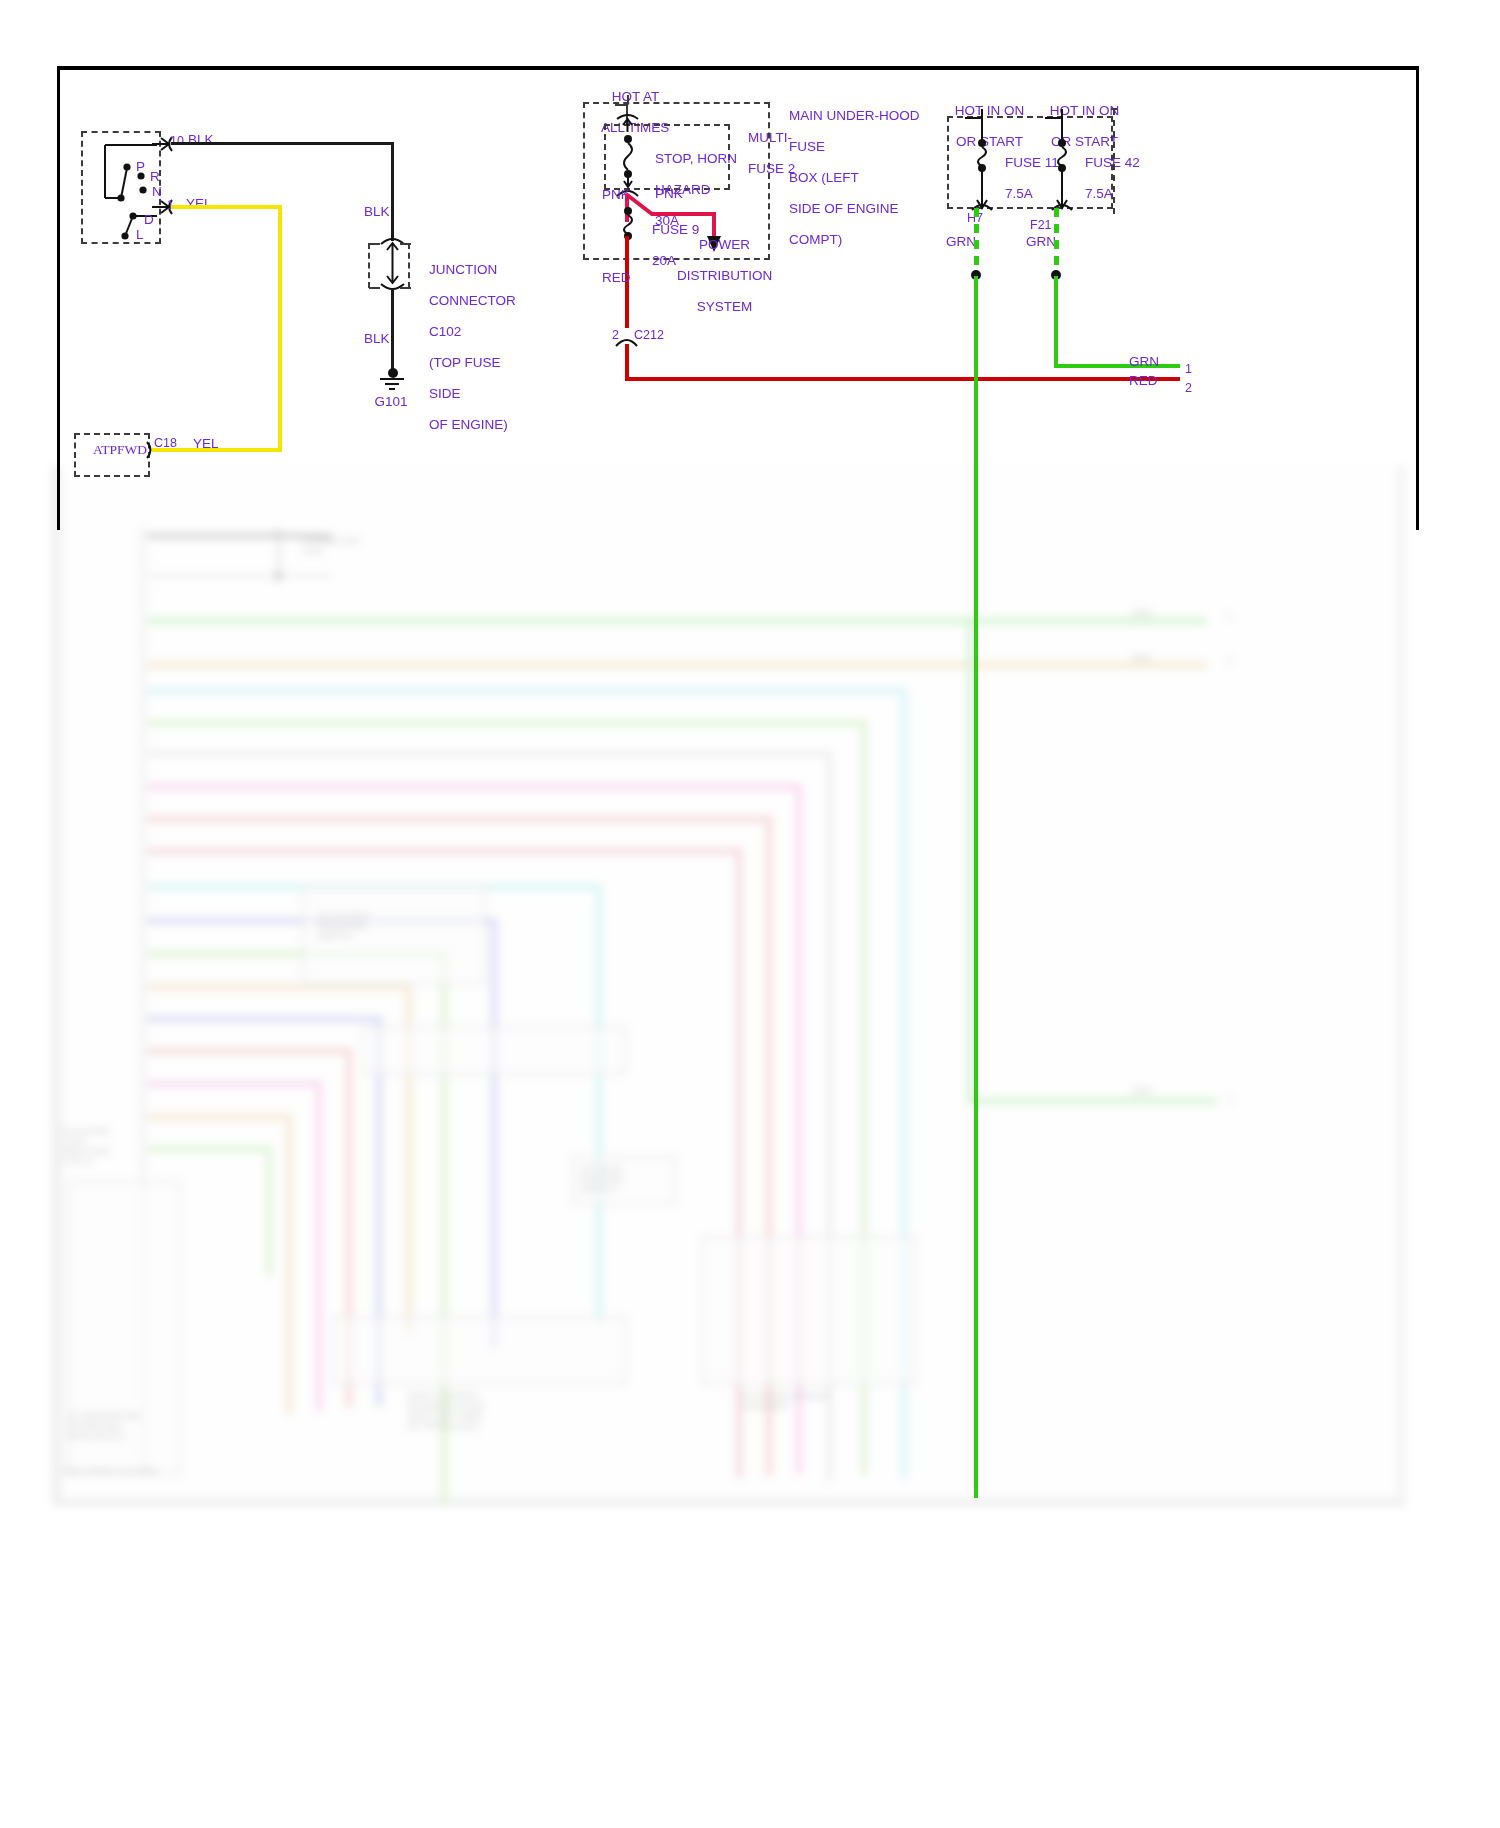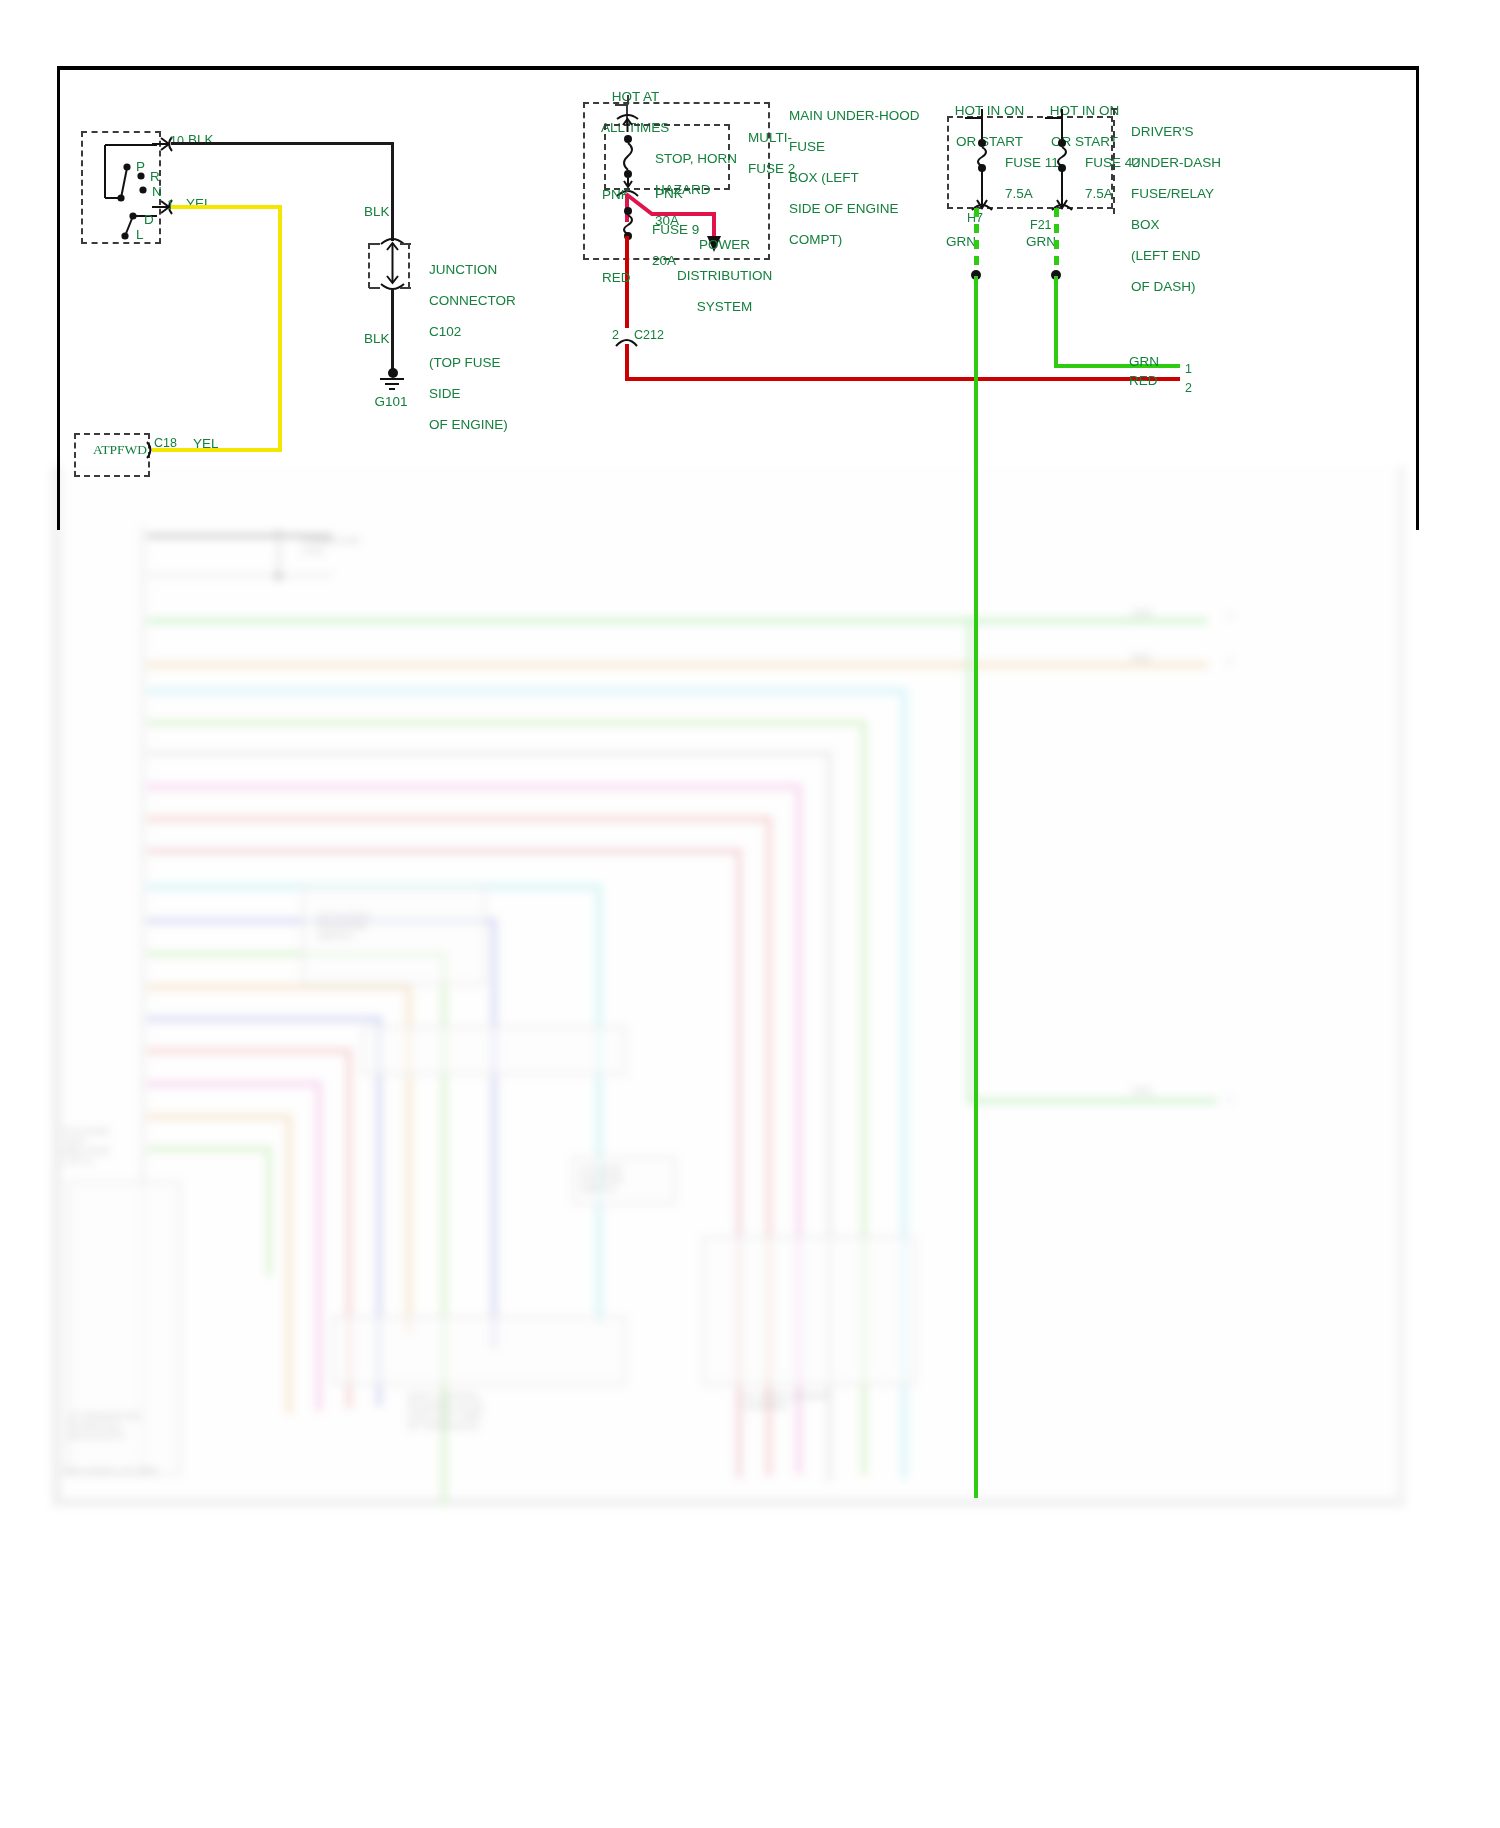--- a/index.html
+++ b/index.html
@@ -43,21 +43,21 @@
   }
   .bw { position: absolute; }          
   .bl { position: absolute; color:#777; font-size:9px; line-height:10px;
         font-family:"Liberation Sans", sans-serif; white-space:pre; }
   .bbox { position: absolute; border:2px solid #cfcfcf; background:rgba(250,250,250,.55); }
   .bdot { position:absolute; width:9px;height:9px;border-radius:50%;background:#777; }
 
   
   .txt {
     position: absolute;
-    color: #15803d;
+    color: #6d28d9;
     font-size: 13.5px;
     line-height: 15.5px;
     white-space: pre;
     font-family: "Liberation Sans", sans-serif;
   }
   .txt.sm { font-size: 12.5px; line-height: 14.5px; }
   .txt.ctr { text-align: center; }
   .wire { position: absolute; }
   .dashbox {
     position: absolute;
@@ -380,28 +380,20 @@
     <span>7.5A</span>
   </div>
   <svg style="left:1052px;top:168px;width:22px;height:48px;">
     <path d="M10 0 L10 38" stroke="#111" stroke-width="2"></path>
     <path d="M5 32 L10 40 L15 32" stroke="#111" stroke-width="2" fill="none"></path>
     <path d="M0 42 Q10 32 20 42" stroke="#111" stroke-width="2" fill="none"></path>
   </svg>
   <div class="txt sm" style="left:1030px;top:218px;">F21</div>
   <div class="txt" style="left:1026px;top:234px;">GRN</div>
 
-  <div class="txt" style="left:1116px;top:108px;">
-    <span>DRIVER'S</span><br>
-    <span>UNDER-DASH</span><br>
-    <span>FUSE/RELAY</span><br>
-    <span>BOX</span><br>
-    <span>(LEFT END</span><br>
-    <span>OF DASH)</span>
-  </div>
   <svg style="left:1110px;top:108px;width:8px;height:108px;">
     <path d="M1 1 L7 1 M4 1 L4 106" stroke="#3b3b3b" stroke-width="2" fill="none" stroke-dasharray="6 5"></path>
   </svg>
 
   <svg style="left:974px;top:208px;width:5px;height:62px;">
     <path d="M2.5 0 L2.5 60" stroke="#2ecc10" stroke-width="5" stroke-dasharray="9 7" fill="none"></path>
   </svg>
   <svg style="left:1054px;top:208px;width:5px;height:62px;">
     <path d="M2.5 0 L2.5 60" stroke="#2ecc10" stroke-width="5" stroke-dasharray="9 7" fill="none"></path>
   </svg>

